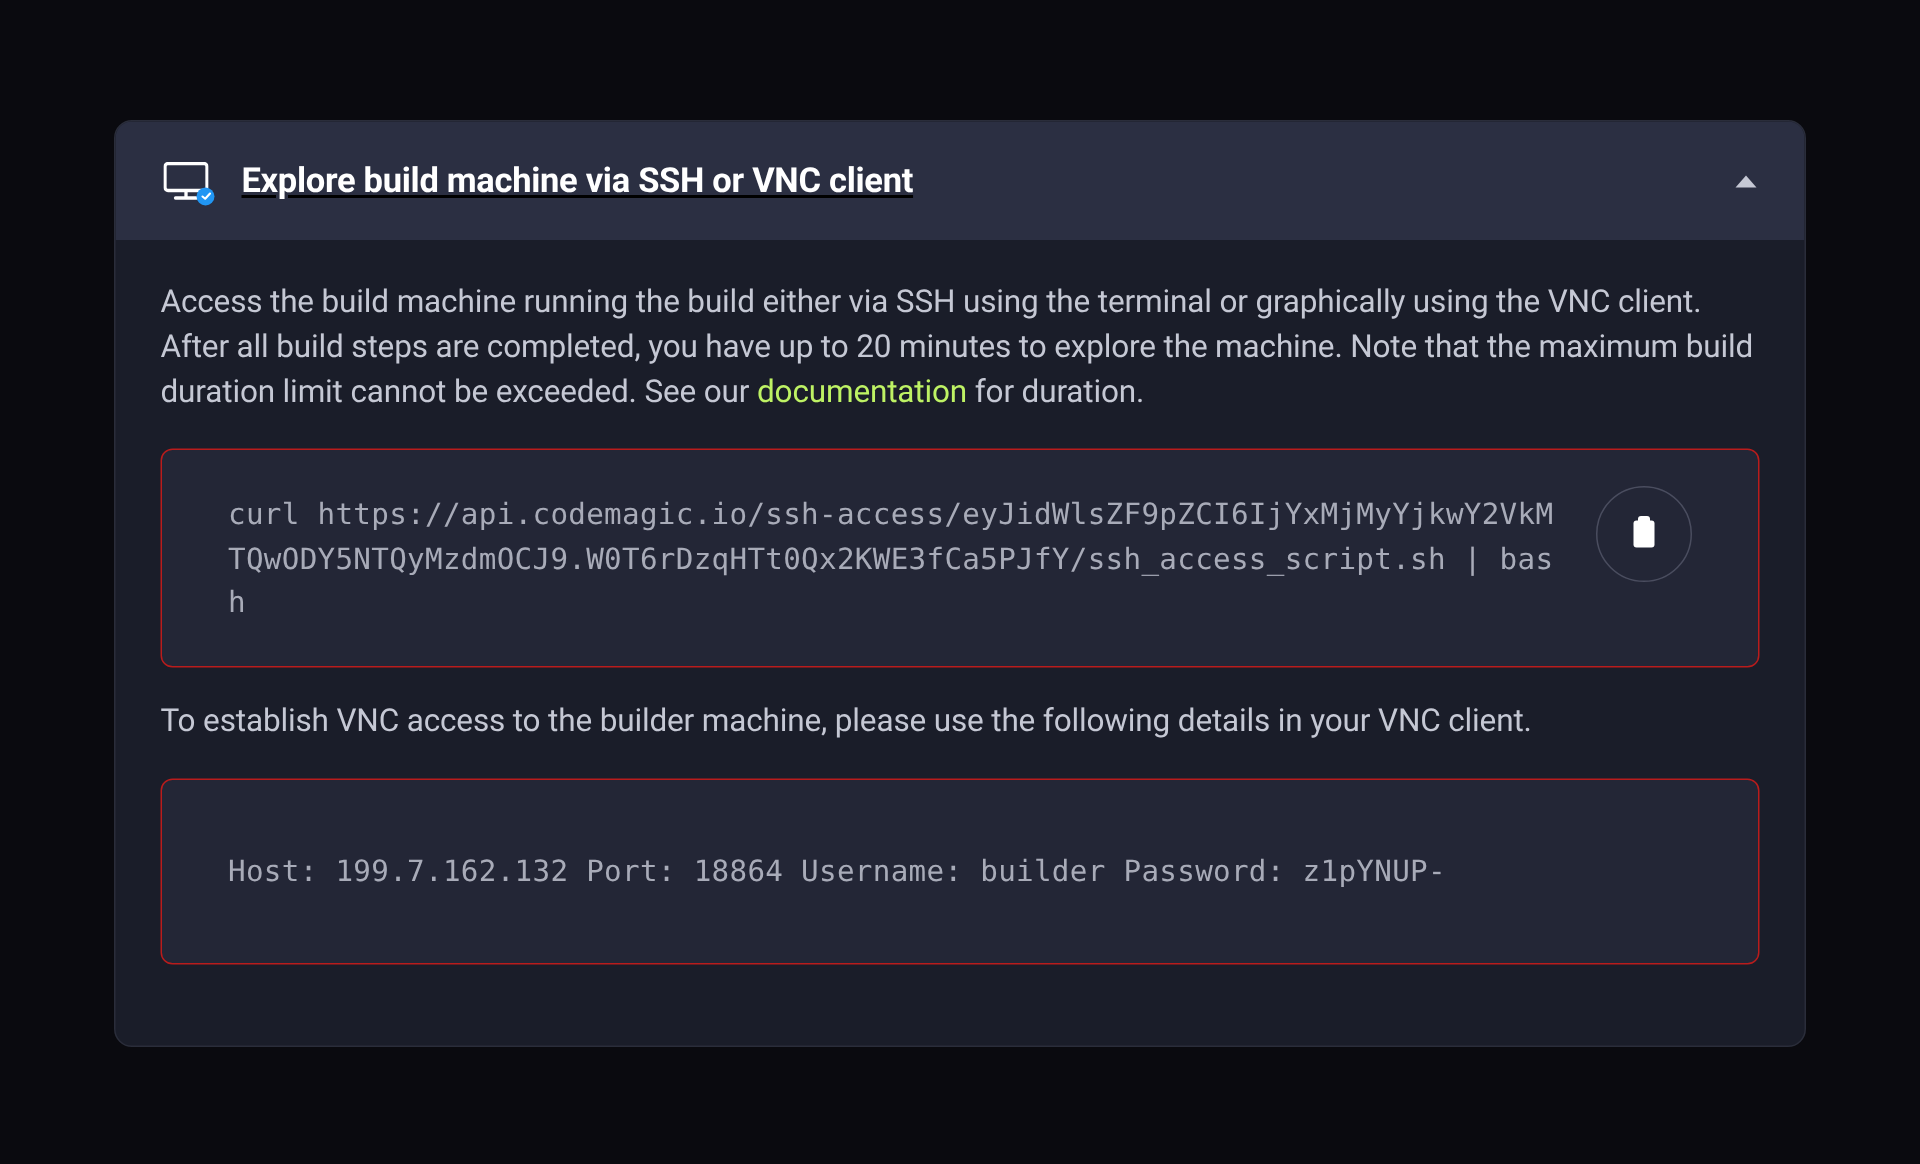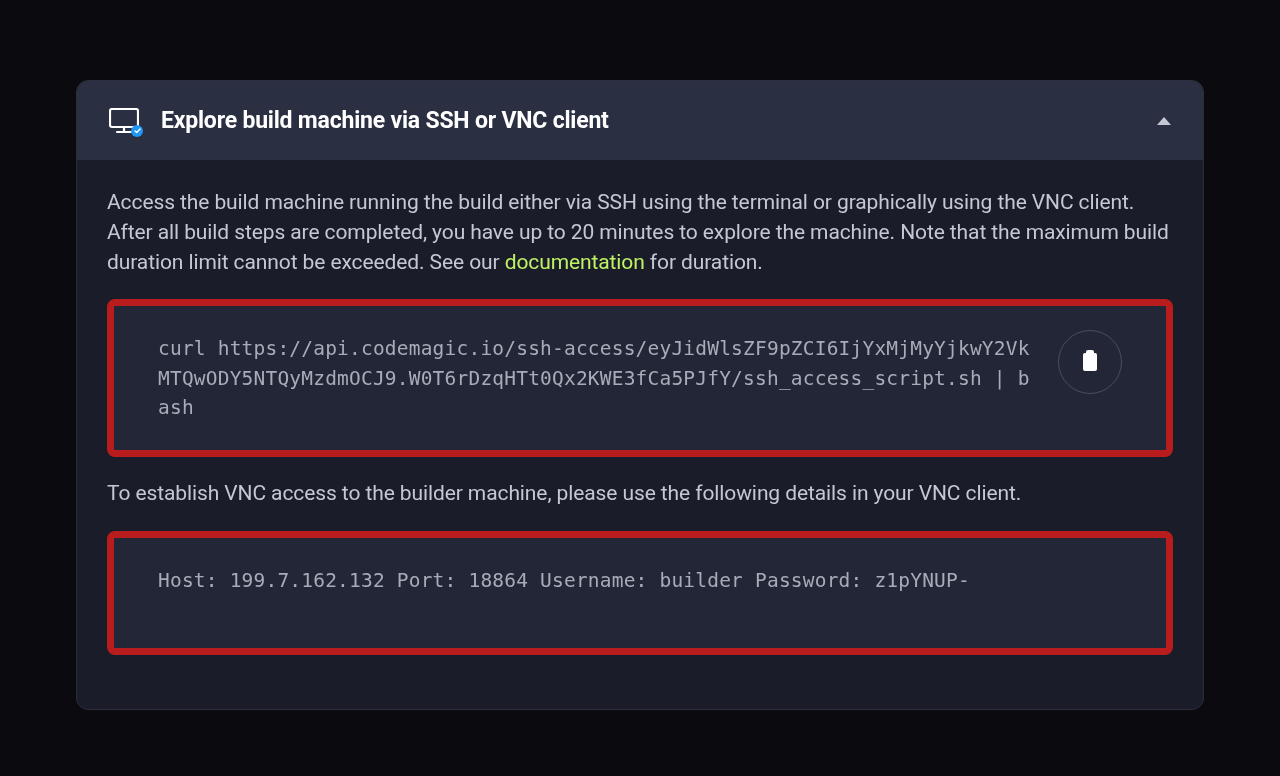--- a/index.html
+++ b/index.html
@@ -31,20 +31,21 @@
       display: flex;
       align-items: center;
       justify-content: space-between;
       cursor: pointer;
     }
     
     .panel-header-left {
       display: flex;
       align-items: center;
       gap: 22px;
+      text-decoration: underline;
     }
     
     .monitor-icon {
       width: 30px;
       height: 26px;
       position: relative;
       flex-shrink: 0;
     }
     
     .monitor-icon svg {
@@ -91,21 +92,21 @@
       letter-spacing: -0.1px;
     }
     
     .body-text a {
       color: #bef264;
       text-decoration: none;
     }
     
     .code-block {
       background-color: #232636;
-      border: 7px solid #b91c1c;
+      border: 1px solid #b91c1c;
       border-radius: 8px;
       padding: 28px 44px;
       margin-bottom: 22px;
       position: relative;
       display: flex;
       align-items: flex-start;
       gap: 20px;
     }
     
     .code-text {
@@ -146,20 +147,21 @@
       top: -3px;
       left: 3px;
       width: 8px;
       height: 4px;
       background-color: #ffffff;
       border-radius: 2px 2px 0 0;
     }
     
     .code-block-2 {
       min-height: 124px;
+      align-items: center;
     }
   </style>
 </head>
 <body>
 
 <div class="panel">
   <div class="panel-header">
     <div class="panel-header-left">
       <div class="monitor-icon">
         <svg width="30" height="26" viewBox="0 0 30 26" fill="none">

